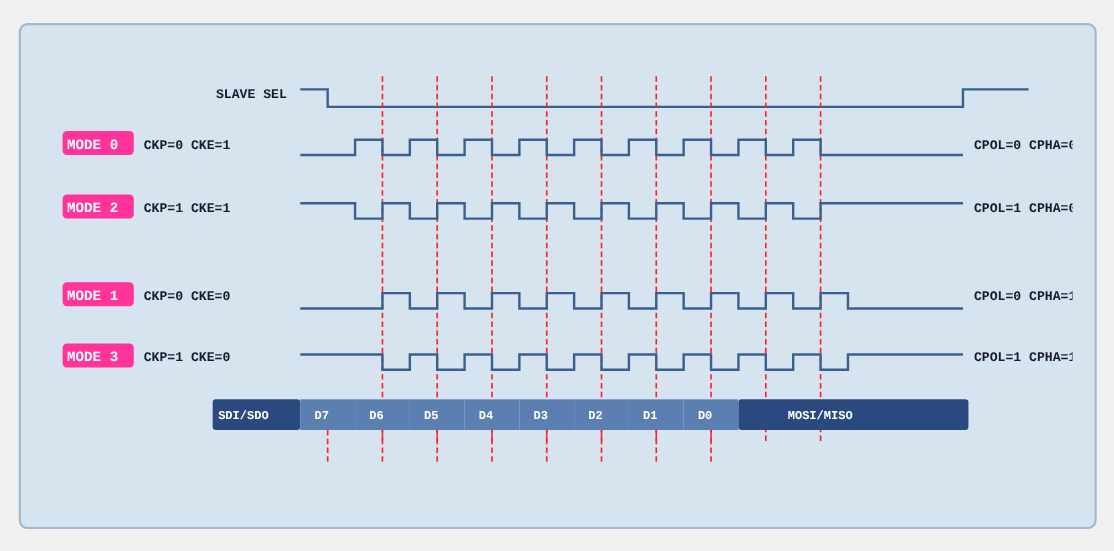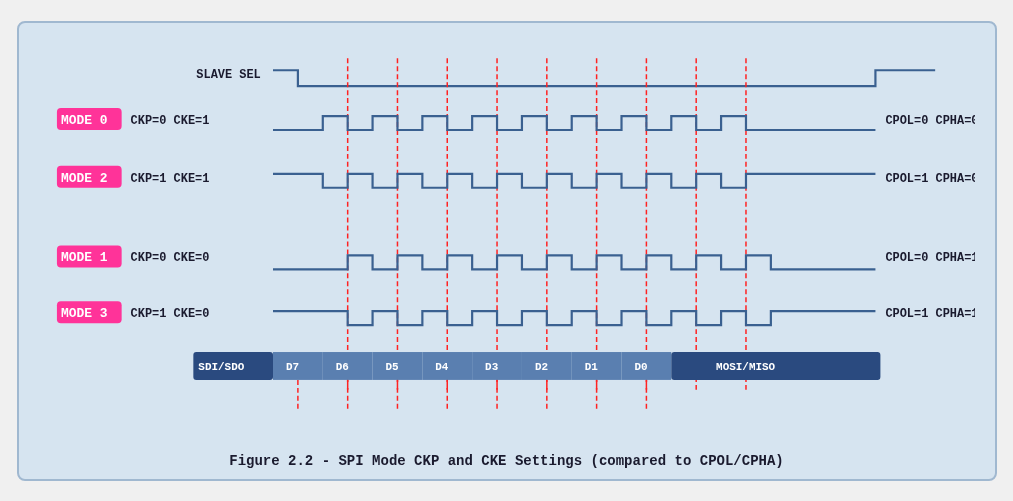--- a/index.html
+++ b/index.html
@@ -143,14 +143,13 @@
       <line x1="260" y1="333" x2="260" y2="365" class="red-dash"></line>
       <line x1="310" y1="333" x2="310" y2="365" class="red-dash"></line>
       <line x1="360" y1="333" x2="360" y2="365" class="red-dash"></line>
       <line x1="410" y1="333" x2="410" y2="365" class="red-dash"></line>
       <line x1="460" y1="333" x2="460" y2="365" class="red-dash"></line>
       <line x1="510" y1="333" x2="510" y2="365" class="red-dash"></line>
       <line x1="560" y1="333" x2="560" y2="365" class="red-dash"></line>
       <line x1="610" y1="333" x2="610" y2="365" class="red-dash"></line>
     </svg>
   </div>
-  <div class="caption">Figure 2.2 - SPI Mode CKP and CKE Settings (compared to CPOL/CPHA)</div>
 </div>
 
 </body></html>

